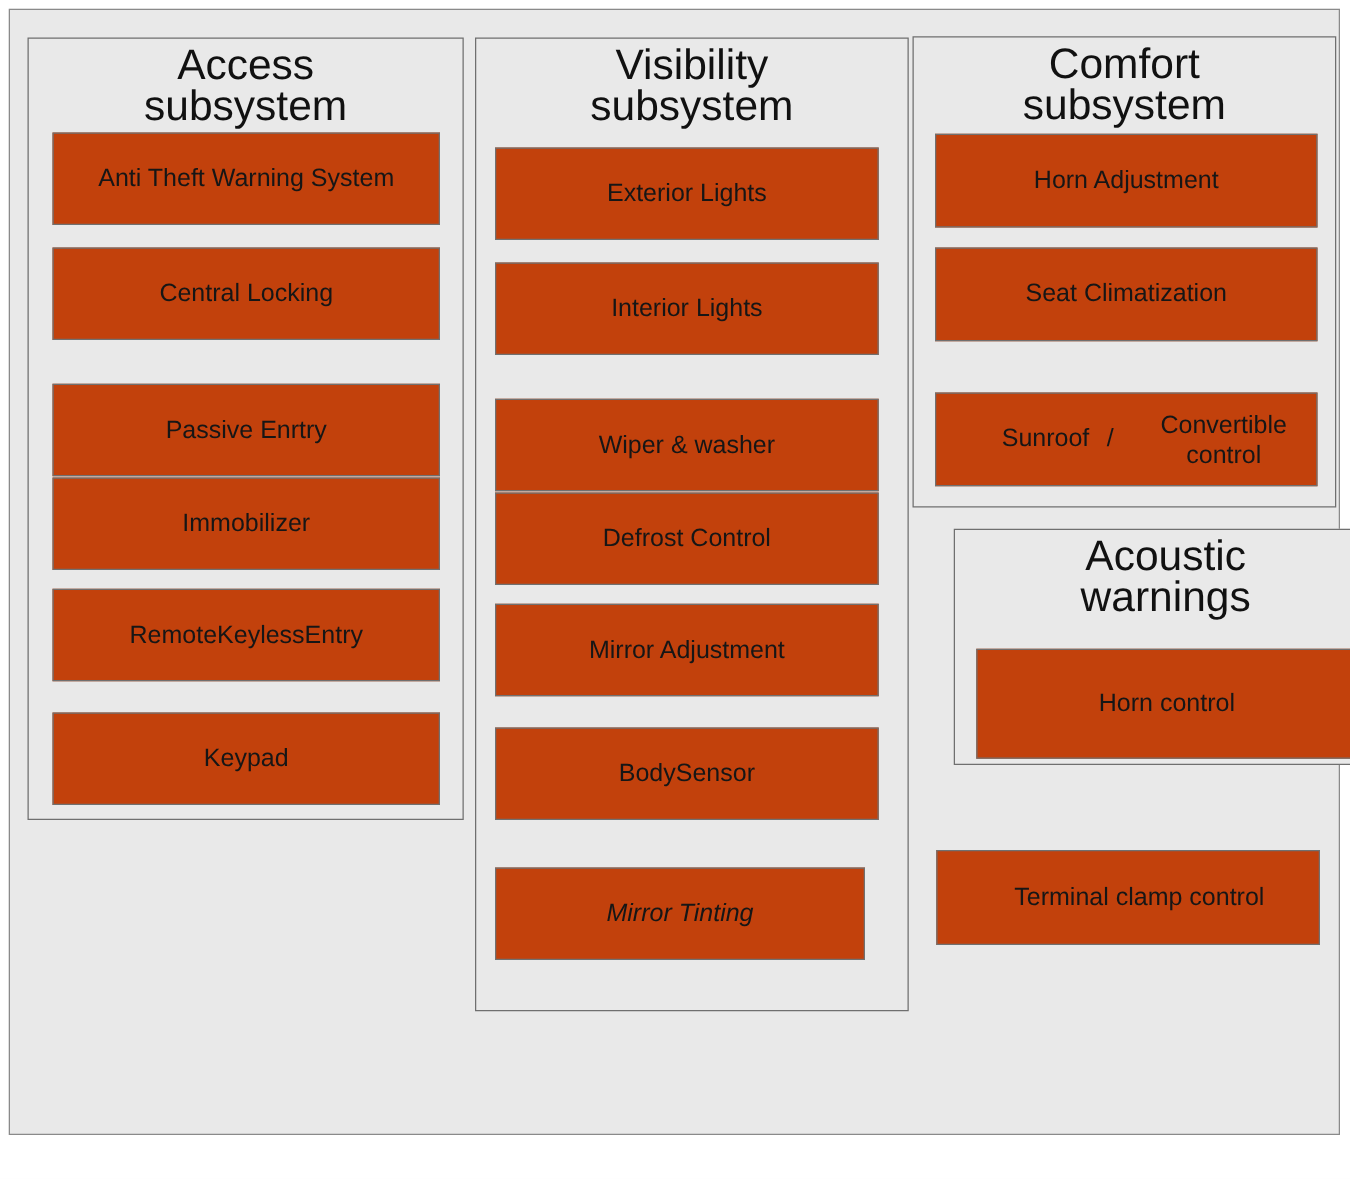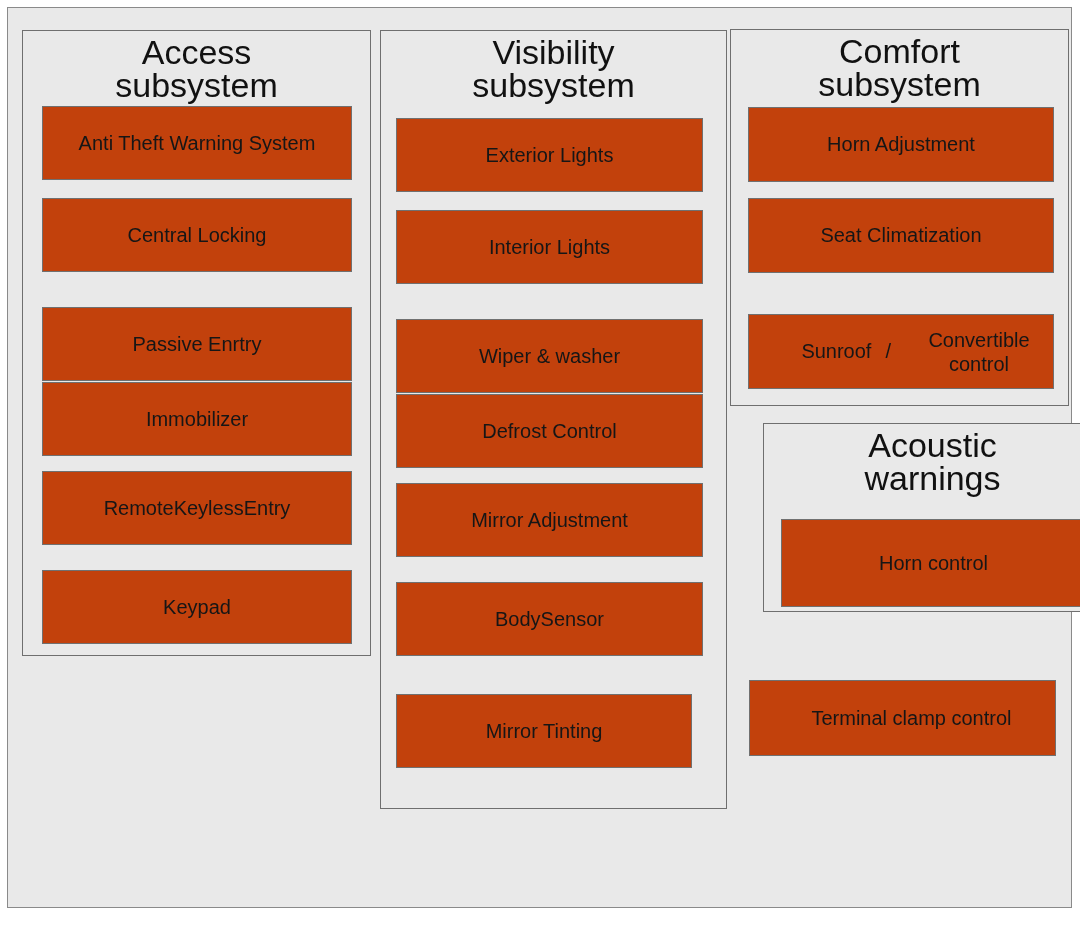--- a/index.html
+++ b/index.html
@@ -38,21 +38,21 @@
     text-align: center;
     font-size: 20px;
     color: #161616;
   }
   
   #access { left: 14px; top: 22px; width: 349px; height: 626px; }
   #access .box { position: absolute; left: 19px; width: 310px; height: 74px; }
   
   #visibility { left: 372px; top: 22px; width: 347px; height: 779px; }
   #visibility .box { position: absolute; left: 15px; width: 307px; height: 74px; margin-top: 12px; }
-  #visibility .box.narrow { width: 296px; }
+  #visibility .box.narrow { width: 296px; font-style: italic; }
   
   #comfort { left: 722px; top: 21px; width: 339px; height: 377px; }
   #comfort .box { position: absolute; left: 17px; width: 306px; height: 75px; }
   
   #acoustic { left: 722px; top: 415px; width: 339px; height: 189px; margin-left: 33px; }
   #acoustic .box { position: absolute; left: 17px; width: 305px; height: 88px; }
   
   #terminal-clamp {
     position: absolute;
     left: 741px; top: 672px;

